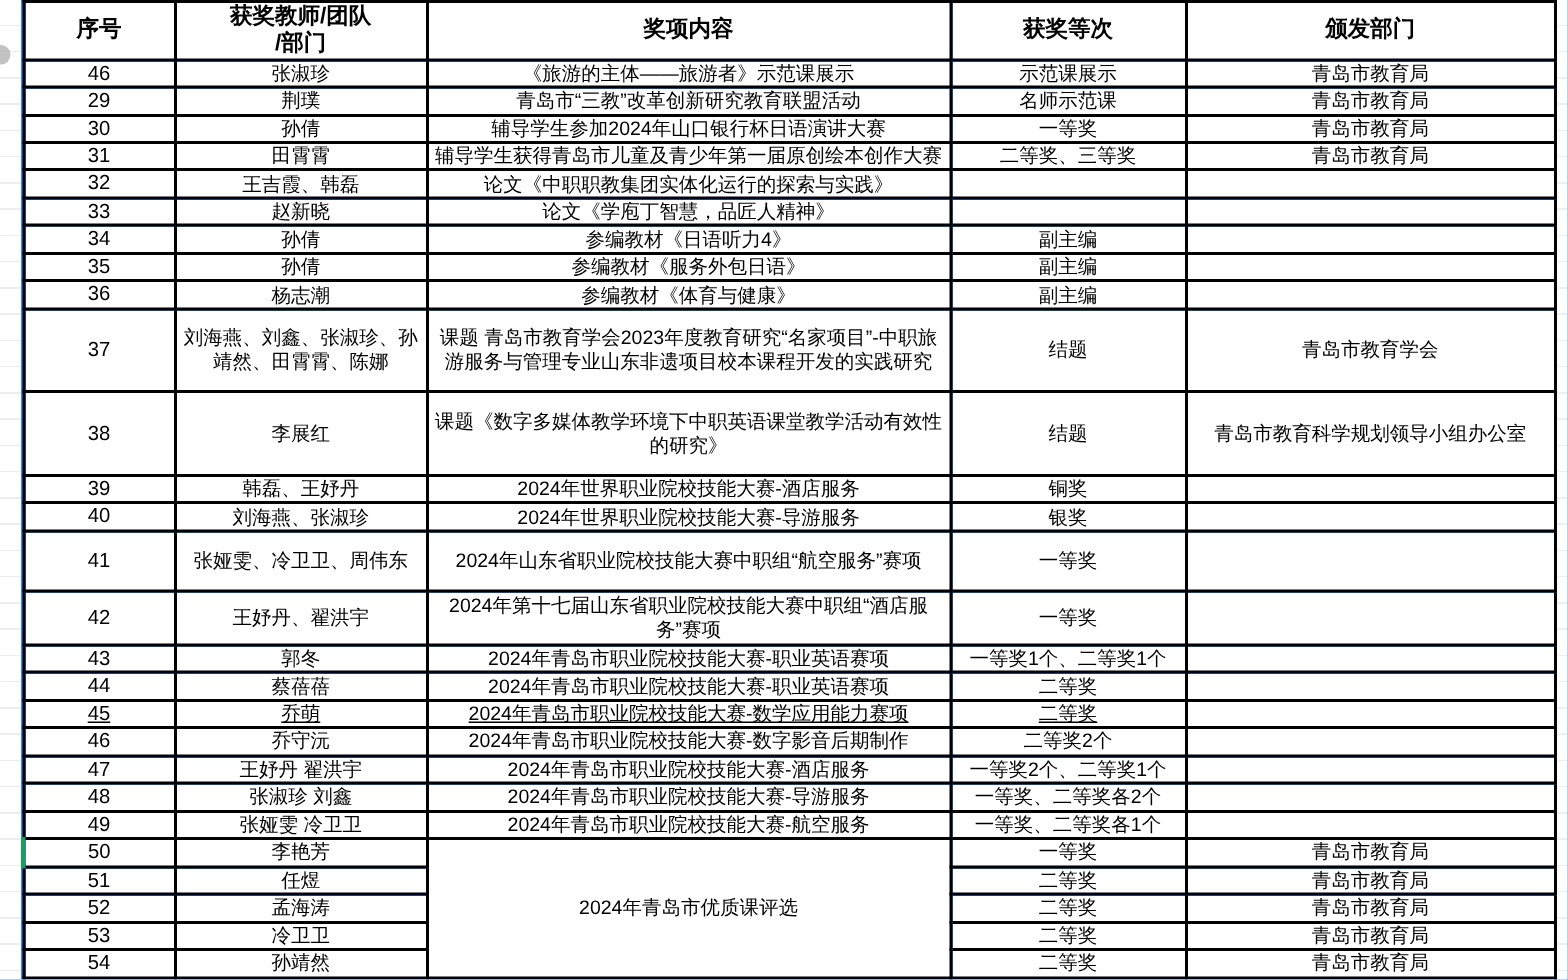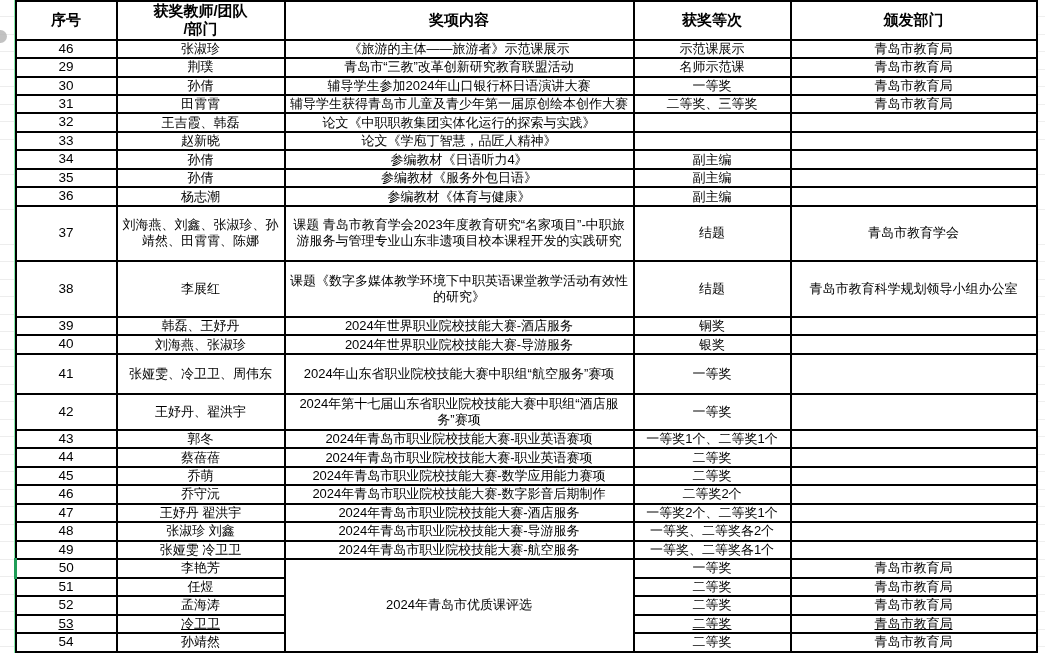--- a/index.html
+++ b/index.html
@@ -1,17 +1,17 @@
 <!DOCTYPE html>
 <html style="--sel: #1f9d57;"><head>
 <meta charset="utf-8">
 <style>
   html,body{margin:0;padding:0;background:#fff;}
   .screen{
-    position:relative;width:1045px;height:653px;background:#86efac;overflow:hidden;
+    position:relative;width:1045px;height:653px;background:#3b82f6;overflow:hidden;
     font-family:"Liberation Sans","DejaVu Sans",sans-serif;color:#000;
   }
   
   .left-strip{
     position:absolute;left:0;top:0;width:14px;height:653px;
     background:repeating-linear-gradient(to bottom,#ffffff 0 16.5px,#ededed 16.5px 17.5px);
   }
   .right-strip{
     position:absolute;left:1037px;top:0;width:8px;height:653px;
     background:repeating-linear-gradient(to bottom,#ffffff 0 16.5px,#efefef 16.5px 17.5px);
@@ -171,21 +171,21 @@
           <td class="cell-level">一等奖1个、二等奖1个</td>
           <td class="cell-dept"></td>
         </tr>
         <tr style="height: 17.5px;">
           <td class="cell-no">44</td>
           <td class="cell-name">蔡蓓蓓</td>
           <td class="cell-content">2024年青岛市职业院校技能大赛-职业英语赛项</td>
           <td class="cell-level">二等奖</td>
           <td class="cell-dept"></td>
         </tr>
-        <tr style="height: 17.5px;">
+        <tr style="height: 17.5px; text-decoration: underline;">
           <td class="cell-no">45</td>
           <td class="cell-name">乔萌</td>
           <td class="cell-content">2024年青岛市职业院校技能大赛-数学应用能力赛项</td>
           <td class="cell-level">二等奖</td>
           <td class="cell-dept"></td>
         </tr>
         <tr style="height: 17.5px;">
           <td class="cell-no">46</td>
           <td class="cell-name">乔守沅</td>
           <td class="cell-content">2024年青岛市职业院校技能大赛-数字影音后期制作</td>
@@ -225,21 +225,21 @@
           <td class="cell-name">任煜</td>
           <td class="cell-level">二等奖</td>
           <td class="cell-dept">青岛市教育局</td>
         </tr>
         <tr style="height: 18.5px;">
           <td class="cell-no">52</td>
           <td class="cell-name">孟海涛</td>
           <td class="cell-level">二等奖</td>
           <td class="cell-dept">青岛市教育局</td>
         </tr>
-        <tr style="height: 18.5px; text-decoration: underline;">
+        <tr style="height: 18.5px;">
           <td class="cell-no">53</td>
           <td class="cell-name">冷卫卫</td>
           <td class="cell-level">二等奖</td>
           <td class="cell-dept">青岛市教育局</td>
         </tr>
         <tr style="height: 18.5px;">
           <td class="cell-no">54</td>
           <td class="cell-name">孙靖然</td>
           <td class="cell-level">二等奖</td>
           <td class="cell-dept">青岛市教育局</td>

